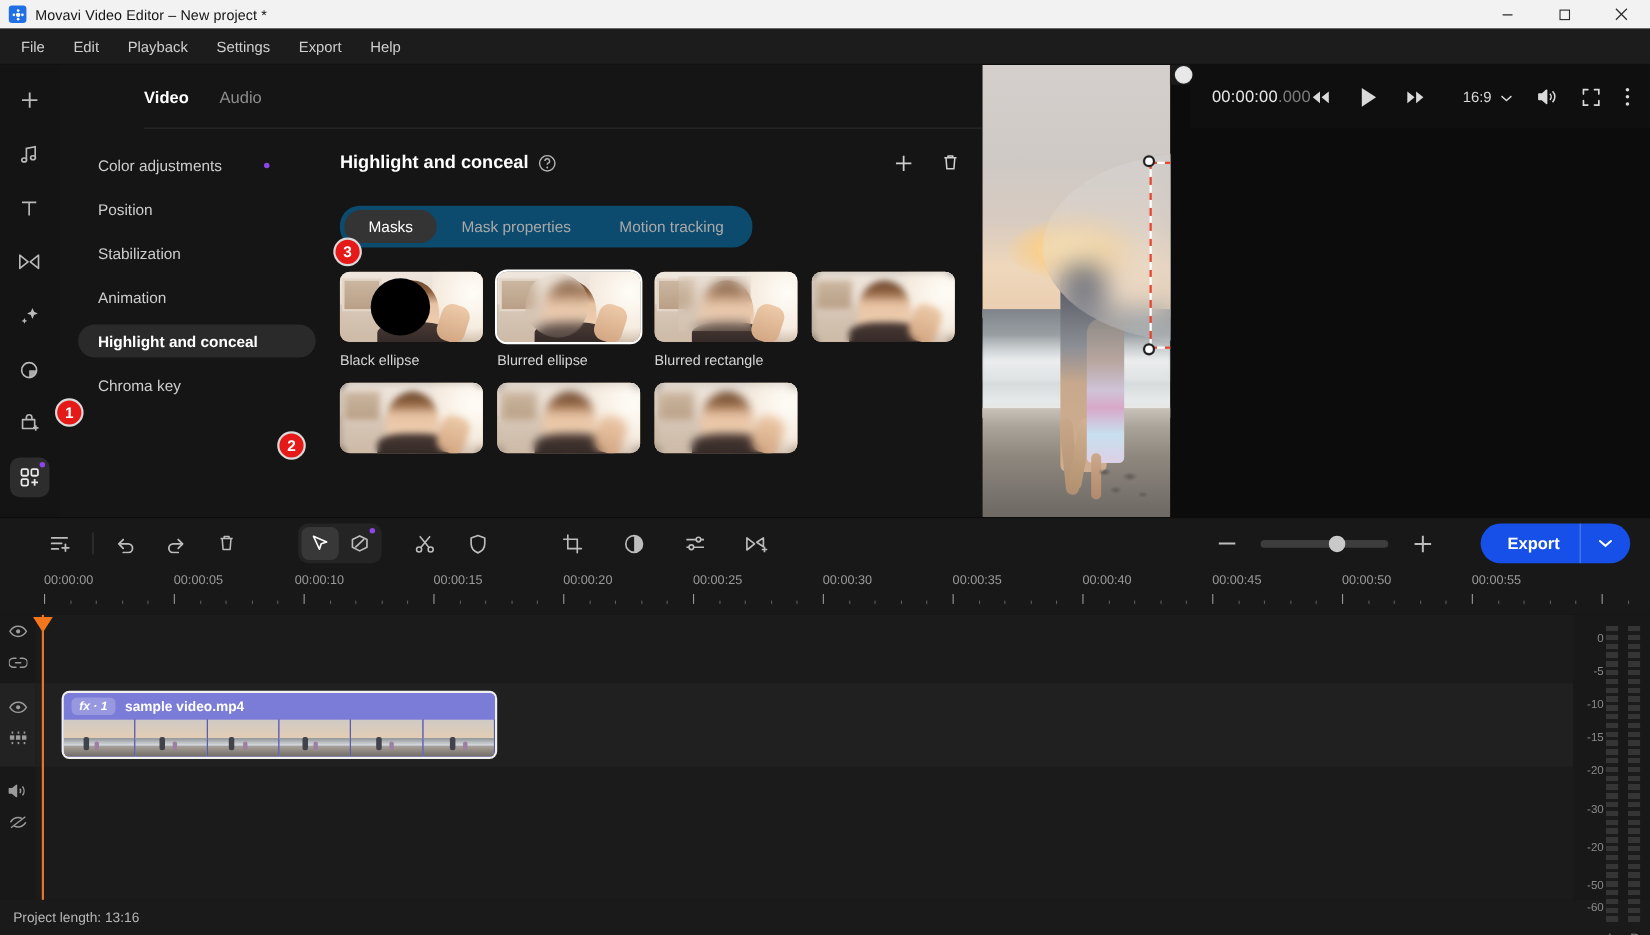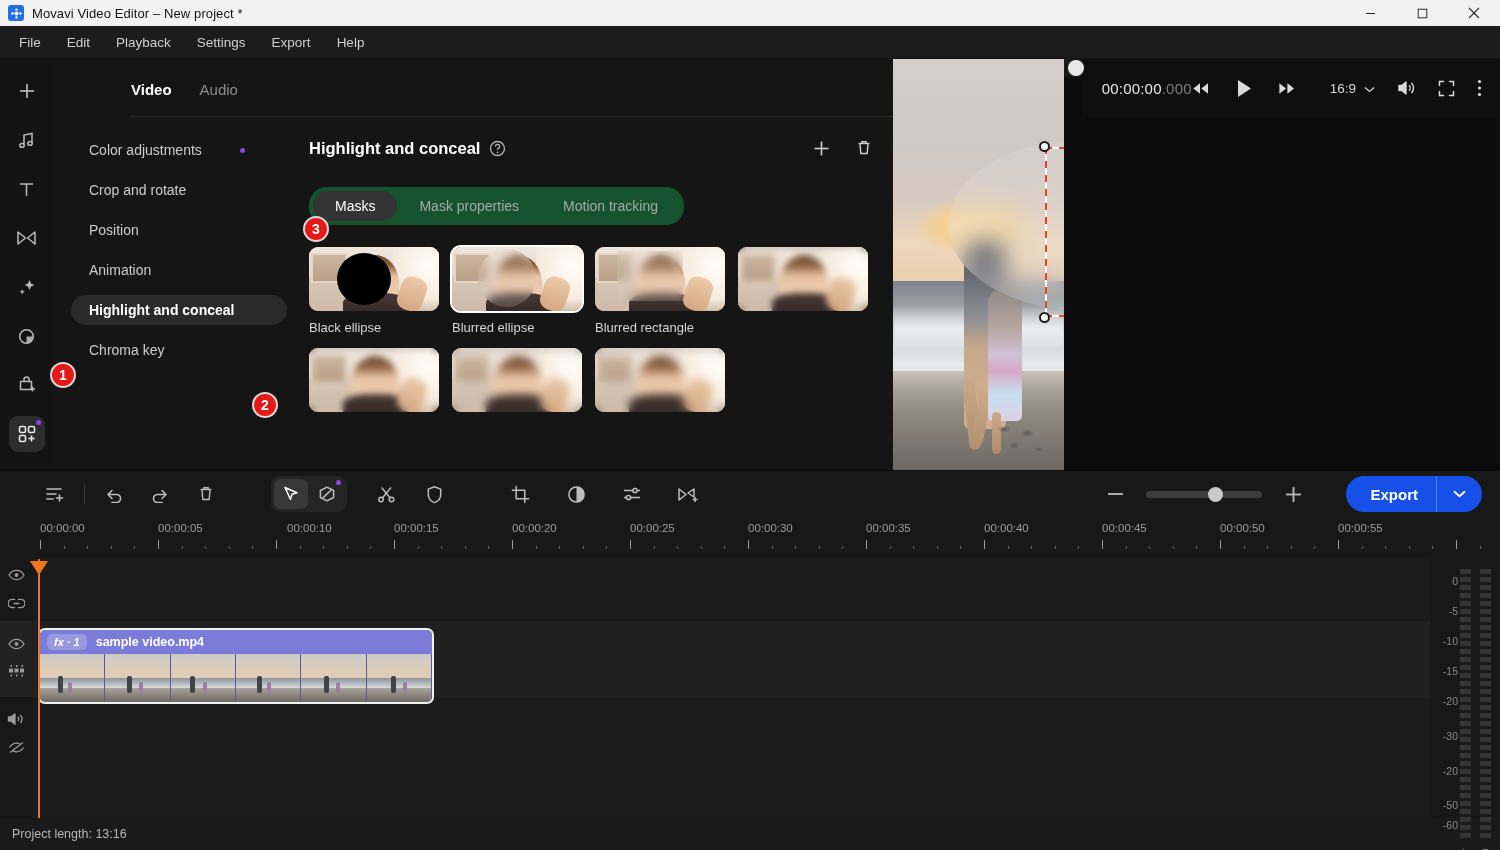--- a/index.html
+++ b/index.html
@@ -82,21 +82,21 @@
 
   
   .fx-main { flex: 1; padding-left: 16px; padding-right: 20px; }
   .fx-head { display: flex; align-items: center; height: 26px; }
   .fx-title { font-size: 16.5px; font-weight: bold; color: #fff; }
   .help-icon { margin-left: 9px; color: #b4b4b4; display:flex; }
   .fx-head-actions { margin-left: auto; display: flex; gap: 24px; color: #cfcfcf; }
   .fx-head-actions > span { display:flex; }
 
   .seg {
-    margin-top: 26px; display: inline-flex; background: #14532d; border-radius: 18px;
+    margin-top: 26px; display: inline-flex; background: #0c4a6e; border-radius: 18px;
     padding: 4px; position: relative;
   }
   .seg-item { font-size: 14px; color: #a9a9a9; padding: 7px 22px; border-radius: 15px; }
   .seg-item.active { background: #343434; color: #fff; }
 
   .thumbs { margin-top: 22px; display: flex; flex-wrap: wrap; gap: 13px 13px; width: 560px; }
   .thumb-cell { width: 130px; }
   .thumb {
     width: 130px; height: 64px; border-radius: 9px; overflow: hidden; position: relative;
     background: #c8a88c;
@@ -422,24 +422,24 @@
       <div class="fx-sep"></div>
 
       <div class="fx-body">
 
         <div class="fx-list">
           <div class="fx-li">
             <span>Color adjustments</span>
             <span class="mini-dot"></span>
           </div>
           <div class="fx-li">
-            <span>Crop and rotate</span>
+            <span>Position</span>
           </div>
           <div class="fx-li">
-            <span>Position</span>
+            <span>Stabilization</span>
           </div>
           <div class="fx-li">
             <span>Animation</span>
           </div>
           <div class="fx-li active">
             <span>Highlight and conceal</span>
           </div>
           <div class="fx-li">
             <span>Chroma key</span>
           </div>
@@ -788,21 +788,21 @@
                 <path d="M1.5 1.8l5 4.4 5-4.4"></path>
               </svg>
           </span>
         </span>
       </div>
     </div>
 
     <div class="ruler">
       <div class="r-label" style="left:40px;">00:00:00</div>
       <div class="r-label" style="left:158px;">00:00:05</div>
-      <div class="r-label" style="left:287px;">00:00:10</div>
+      <div class="r-label" style="left:268px;">00:00:10</div>
       <div class="r-label" style="left:394px;">00:00:15</div>
       <div class="r-label" style="left:512px;">00:00:20</div>
       <div class="r-label" style="left:630px;">00:00:25</div>
       <div class="r-label" style="left:748px;">00:00:30</div>
       <div class="r-label" style="left:866px;">00:00:35</div>
       <div class="r-label" style="left:984px;">00:00:40</div>
       <div class="r-label" style="left:1102px;">00:00:45</div>
       <div class="r-label" style="left:1220px;">00:00:50</div>
       <div class="r-label" style="left:1338px;">00:00:55</div>
       <div id="ruler-ticks">
@@ -923,21 +923,21 @@
                 <path d="M15.5 6.5s-2.8 4.3-7 4.3c-1.4 0-2.6-.4-3.6-.9"></path>
                 <line x1="2" y1="11.5" x2="15" y2="1.5"></line>
               </svg>
           </span>
         </div>
       </div>
 
       <div class="t-body">
         <div class="t-row" style="top:0; height:62px;"></div>
         <div class="t-row sel" style="top:62px; height:76px;">
-          <div class="clip" style="left:6px; top:7px; width:396px; height:76px;">
+          <div class="clip" style="left:24px; top:7px; width:396px; height:62px;">
             <div class="clip-head">
               <span class="fx-badge">fx · 1</span>
               <span class="clip-name">sample video.mp4</span>
             </div>
             <div class="filmstrip">
               <div class="frame">
                   <div class="f-sky"></div>
                   <div class="f-sea"></div>
                   <div class="f-sand"></div>
                   <div class="f-p1" style="left:28%"></div>

